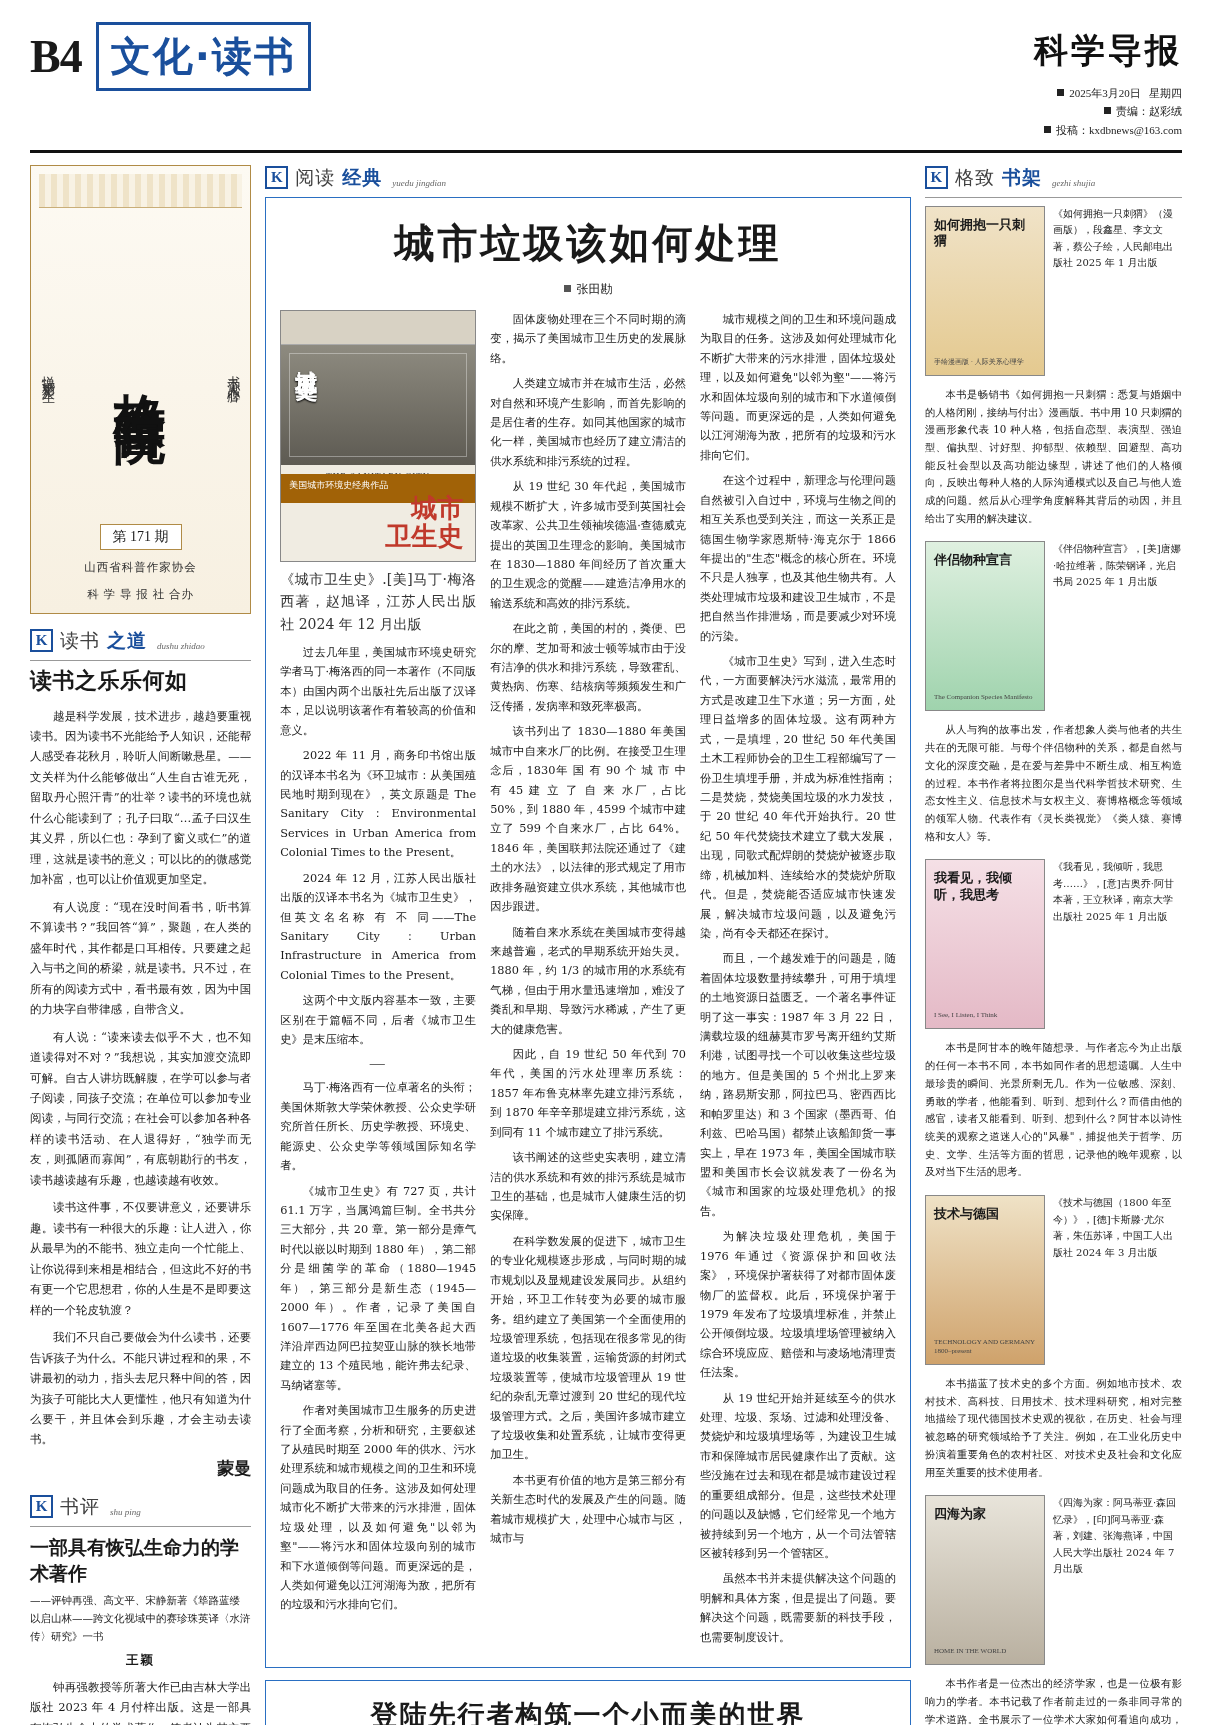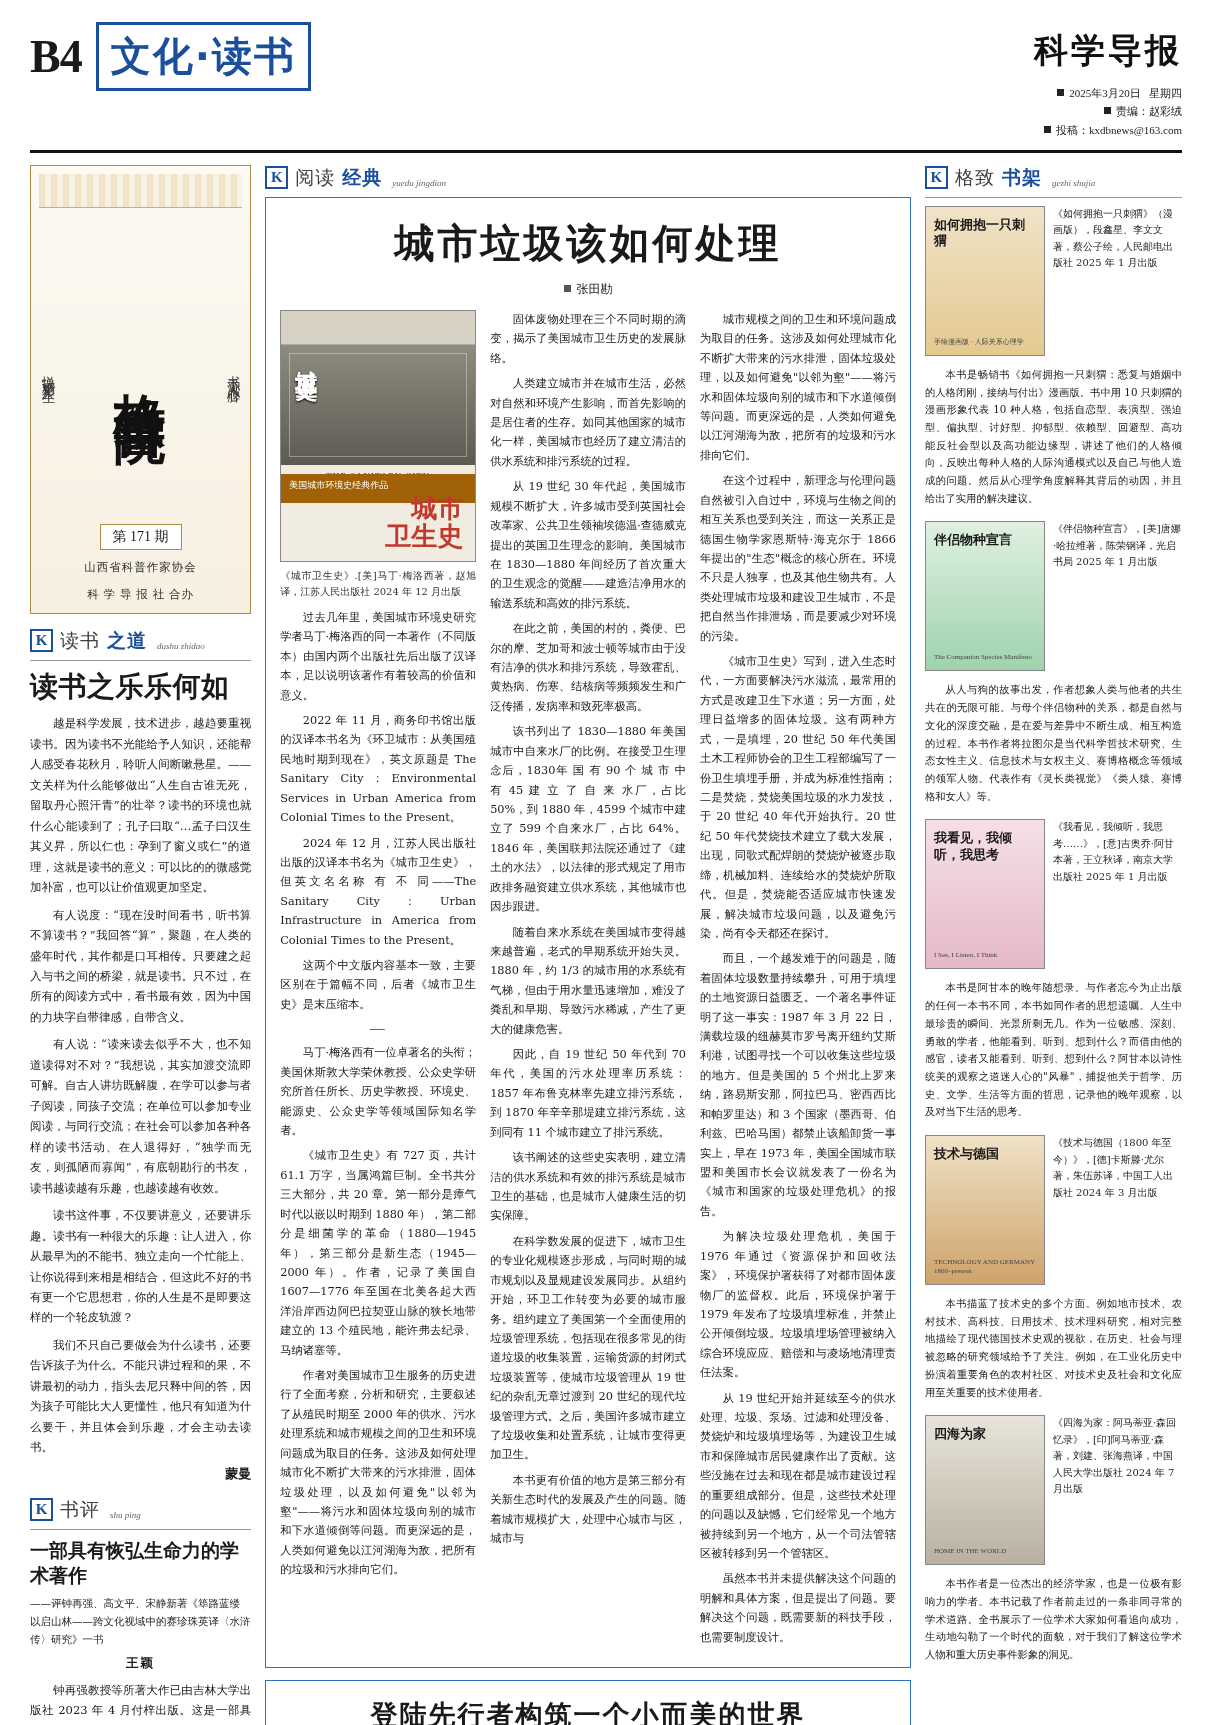--- a/index.html
+++ b/index.html
@@ -39,58 +39,58 @@
 
   
   .academy { border:1px solid #b08b46; padding:8px; background:linear-gradient(#fdfaf3,#f7f0e1); text-align:center; position:relative; }
   .academy .deco-top { height:34px; border-bottom:1px solid #c9ae78; background:repeating-linear-gradient(90deg,#efe3c8 0 6px,#f8f2e4 6px 12px); margin-bottom:6px;}
   .academy-title { font-size:52px; font-weight:bold; color:#111; letter-spacing:6px; line-height:1.06; font-family:"DejaVu Serif",serif; writing-mode:vertical-rl; text-orientation:upright; height:300px; margin:0 auto; }
   .academy-wrap { display:flex; justify-content:center; gap:6px; }
   .academy-side { writing-mode:vertical-rl; text-orientation:upright; font-size:13px; letter-spacing:3px; color:#333; height:300px; padding-top:20px;}
   .academy-issue { border:1px solid #b08b46; display:inline-block; padding:3px 12px; font-size:14px; margin-top:10px; background:#fff;}
   .academy-org { font-size:11.5px; color:#333; line-height:1.7; margin-top:8px; letter-spacing:1px;}
 
-  h3.art-title { font-size:28px; font-weight:bold; margin:8px 0 8px; letter-spacing:0.5px; font-family:Liberation Serif, serif; line-height:1.3;}
+  h3.art-title { font-size:22px; font-weight:bold; margin:8px 0 8px; letter-spacing:0.5px; font-family:Liberation Mono, monospace; line-height:1.3;}
   .left-body p { font-size:11.5px; line-height:1.78; text-align:justify; margin:0 0 7px; text-indent:2em; font-family:"DejaVu Serif",serif;}
-  .sign { text-align:right; font-size:13px; font-weight:bold; margin-top:4px;}
+  .sign { text-align:right; font-size:17px; font-weight:bold; margin-top:4px;}
 
   .review-title { font-size:19px; font-weight:bold; line-height:1.35; margin:8px 0 6px; font-family:"DejaVu Sans",sans-serif;}
   .review-sub { font-size:10.5px; line-height:1.7; color:#222; margin:0 0 6px; font-family:"DejaVu Serif",serif;}
   .byline { text-align:center; font-size:12.5px; font-weight:bold; margin:6px 0 8px; letter-spacing:2px;}
 
   
   .mid-box { border:1px solid #2a6fc2; padding:12px 14px 14px; }
   .headline { font-size:40px; font-weight:bold; text-align:center; letter-spacing:3px; font-family:"DejaVu Sans",sans-serif; margin:6px 0 10px; }
   .author-line { text-align:center; font-size:12px; margin-bottom:12px; }
   .author-line .sq { display:inline-block;width:7px;height:7px;background:#555;margin-right:6px;vertical-align:1px;}
   .mid-cols { display:flex; gap:14px; }
   .mid-cols .c { width:33.33%; }
   .mid-cols p, .mid-body p { font-size:11.3px; line-height:1.72; text-align:justify; text-indent:2em; margin:0 0 6px; font-family:"DejaVu Serif",serif;}
   .bookcover { width:100%; border:1px solid #888; margin-bottom:6px; }
-  .caption { font-size:10px; line-height:1.6; text-align:justify; color:#333; margin-bottom:8px; font-family:"DejaVu Serif",serif;}
+  .caption { font-size:14px; line-height:1.6; text-align:justify; color:#333; margin-bottom:8px; font-family:"DejaVu Serif",serif;}
   .divider-dash { text-align:center; font-size:15px; color:#333; margin:6px 0; letter-spacing:2px;}
 
   
   .cover-sanitary { height:250px; background:#f0ece2; position:relative; overflow:hidden; }
   .cs-top { height:34px; background:#d8d2c4; border-bottom:1px solid #aaa; }
   .cs-img { position:absolute; top:34px; left:0; right:0; height:120px; background:linear-gradient(#8e8b80,#5d5a52); }
   .cs-img:after{content:"";position:absolute;inset:8px;border:1px solid rgba(255,255,255,.35);}
   .cs-eng{position:absolute;top:160px;left:0;right:0;text-align:center;font-size:9px;color:#333;letter-spacing:1px;font-family:"Liberation Serif",serif;}
   .cs-cn{position:absolute;bottom:10px;right:12px;text-align:right;font-size:26px;font-weight:bold;color:#c0392b;line-height:1.1;font-family:"DejaVu Sans",sans-serif;}
   .cs-band{position:absolute;bottom:58px;left:0;right:0;height:29px;background:#a16207;}
   .cs-band span{color:#fff;font-size:9px;line-height:20px;padding-left:8px;}
   .cs-vert{position:absolute;top:42px;left:10px;writing-mode:vertical-rl;text-orientation:upright;font-size:22px;font-weight:bold;color:#fff;letter-spacing:2px;text-shadow:0 1px 2px #000;}
 
   
   .bottom-box { border:1px solid #2a6fc2; padding:12px 14px 10px; margin-top:12px; }
   .headline2 { font-size:27px; font-weight:bold; text-align:center; letter-spacing:2px; font-family:"DejaVu Sans",sans-serif; margin:4px 0 12px;}
 
   
   .shelf-item { display:flex; gap:8px; margin-bottom:10px; }
-  .shelf-cover { width:120px; height:150px; border:1px solid #888; flex:none; position:relative; overflow:hidden;}
+  .shelf-cover { width:120px; height:170px; border:1px solid #888; flex:none; position:relative; overflow:hidden;}
   .shelf-meta { font-size:10px; line-height:1.65; color:#222; font-family:"DejaVu Serif",serif; }
   .shelf-desc { font-size:10.3px; line-height:1.72; text-align:justify; text-indent:2em; margin:0 0 14px; font-family:"DejaVu Serif",serif;}
   .sc-title{position:absolute;top:10px;left:8px;right:8px;font-size:13px;font-weight:bold;line-height:1.25;font-family:"DejaVu Sans",sans-serif;}
   .sc-en{position:absolute;bottom:8px;left:8px;right:0;font-size:7px;color:#444;line-height:1.3;}
 </style>
 </head>
 <body>
 
 <div class="page">
 

